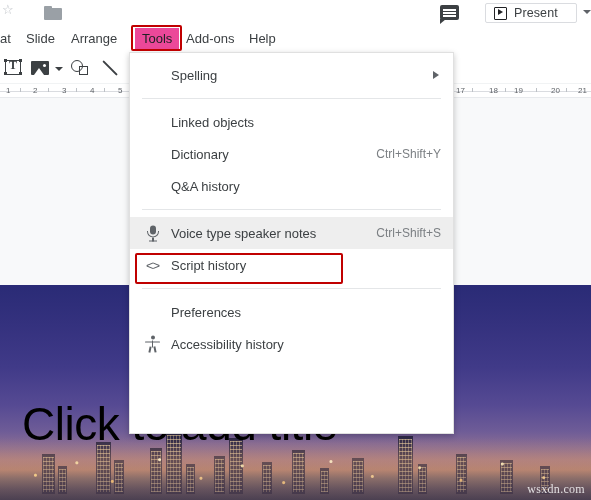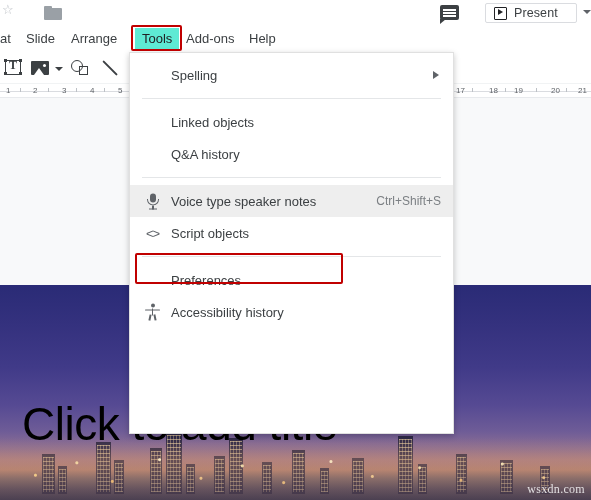--- a/index.html
+++ b/index.html
@@ -131,21 +131,21 @@
   .menu-item {
     position: absolute;
     top: 3px;
     height: 20px;
     font-size: 13px;
     color: #3c4043;
     line-height: 20px;
     white-space: nowrap;
   }
   .menu-item.highlight {
-    background: #5eead4;
+    background: #ec4899;
     padding: 0 7px;
     top: 2px;
     height: 22px;
     line-height: 22px;
     color: #202124;
   }
   .menu-redbox {
     position: absolute;
     left: 131px; top: 25px;
     width: 51px; height: 26px;
@@ -653,41 +653,45 @@
       <span class="submenu-arrow"></span>
     </div>
 
     <div class="msep"></div>
 
 
     <div class="mrow">
       <span class="mlabel">Linked objects</span>
     </div>
 
+    <div class="mrow">
+      <span class="mlabel">Dictionary</span>
+      <span class="maccel">Ctrl+Shift+Y</span>
+    </div>
 
     <div class="mrow">
       <span class="mlabel">Q&amp;A history</span>
     </div>
 
     <div class="msep"></div>
 
     <div class="mrow hovered">
       <span class="micon ic-mic">
         <span class="cap"></span>
         <span class="arc"></span>
         <span class="stem"></span>
         <span class="base"></span>
       </span>
       <span class="mlabel">Voice type speaker notes</span>
       <span class="maccel">Ctrl+Shift+S</span>
     </div>
 
     <div class="mrow">
       <span class="micon ic-code">&lt;&gt;</span>
-      <span class="mlabel">Script objects</span>
+      <span class="mlabel">Script history</span>
     </div>
 
     <div class="msep"></div>
 
     <div class="mrow">
       <span class="mlabel">Preferences</span>
     </div>
 
     <div class="mrow">
       <span class="micon ic-a11y">

